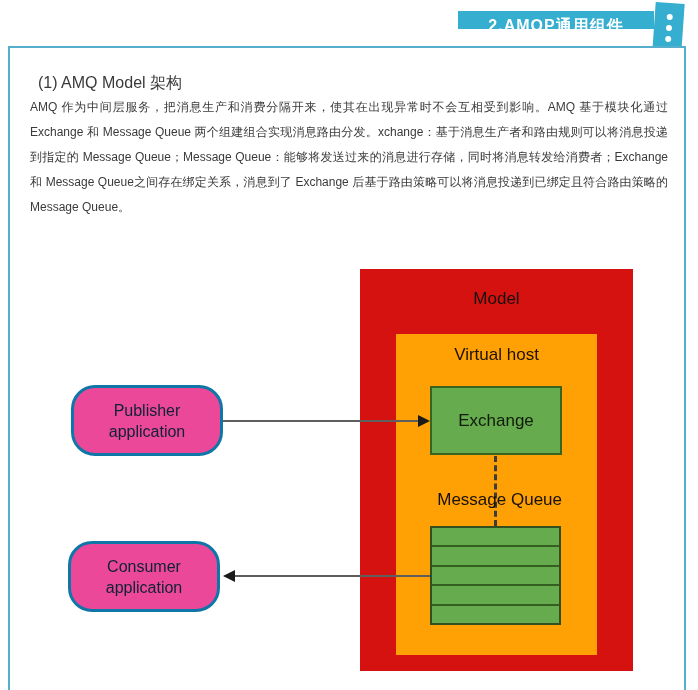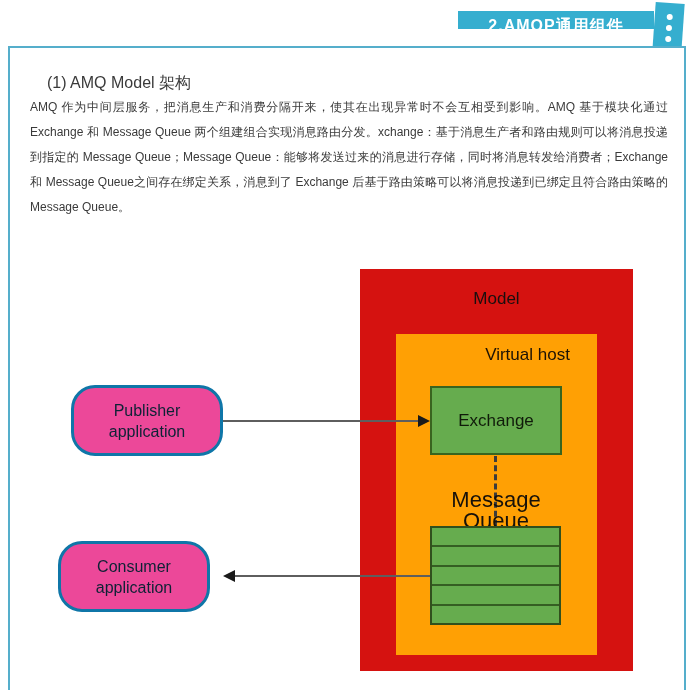--- a/index.html
+++ b/index.html
@@ -45,21 +45,20 @@
     background: #ffffff;
     box-sizing: border-box;
   }
 
   
   .heading {
     position: absolute; left: 38px; top: 70px;
     font-size: 16px; color: #3a3a3a;
     line-height: 25px;
     white-space: nowrap;
-    margin-left: 9px;
   }
   .paragraph {
     position: absolute; left: 30px; top: 95px;
     width: 638px;
     font-size: 12px; color: #3a3a3a;
     line-height: 25px;
     text-align: justify;
   }
 
   
@@ -74,41 +73,41 @@
     font-size: 17px; color: #1a0f0f;
   }
   .vhost-box {
     position: absolute; left: 396px; top: 334px;
     width: 201px; height: 321px;
     background: #ffa004;
   }
   .vhost-label {
     position: absolute; left: 396px; top: 345px;
     width: 201px; text-align: center;
-    font-size: 17px; color: #1c1205; padding-left: 31px;
+    font-size: 17px; color: #1c1205;
   }
   .exchange-box {
     position: absolute; left: 430px; top: 386px;
     width: 132px; height: 69px;
     background: #66ac4e;
     border: 2px solid #39641f;
     box-sizing: border-box;
     display: flex; align-items: center; justify-content: center;
     font-size: 17px; color: #101b0a;
   }
   .dashed-link {
     position: absolute; left: 494px; top: 456px;
     height: 70px; width: 0;
     border-left: 3px dashed #3c3c3c;
     z-index: 1;
   }
   .mq-label {
     position: absolute; left: 430px; top: 489px;
-    width: 132px; text-align: center;
-    font-size: 22px; line-height: 21px; color: #17110a;
+    width: 132px; text-align: right;
+    font-size: 17px; line-height: 21px; color: #17110a;
     z-index: 2;
   }
   .mq-box {
     position: absolute; left: 430px; top: 526px;
     width: 131px; height: 99px;
     background: #66ac4e;
     border: 2px solid #31501d;
     box-sizing: border-box;
     display: flex; flex-direction: column;
     z-index: 3;
@@ -122,21 +121,21 @@
     background: #ec4899;
     border: 3px solid #0f76a8;
     border-radius: 24px;
     box-sizing: border-box;
     display: flex; align-items: center; justify-content: center;
     text-align: center;
     font-size: 16px; line-height: 21px;
     color: #0d2235;
   }
   .publisher-box { left: 71px; top: 385px; }
-  .consumer-box  { left: 58px; top: 541px; }
+  .consumer-box  { left: 68px; top: 541px; }
   .app-box .wrap-label { width: 110px; }
 
   
   .arrow-line { position: absolute; height: 2px; background: #5e5e5e; }
   .pub-line { left: 223px; top: 420px; width: 196px; }
   .con-line { left: 234px; top: 575px; width: 196px; }
   .arrow-head { position: absolute; width: 0; height: 0; }
   .pub-head {
     left: 418px; top: 415px;
     border-left: 12px solid #1a1a1a;

